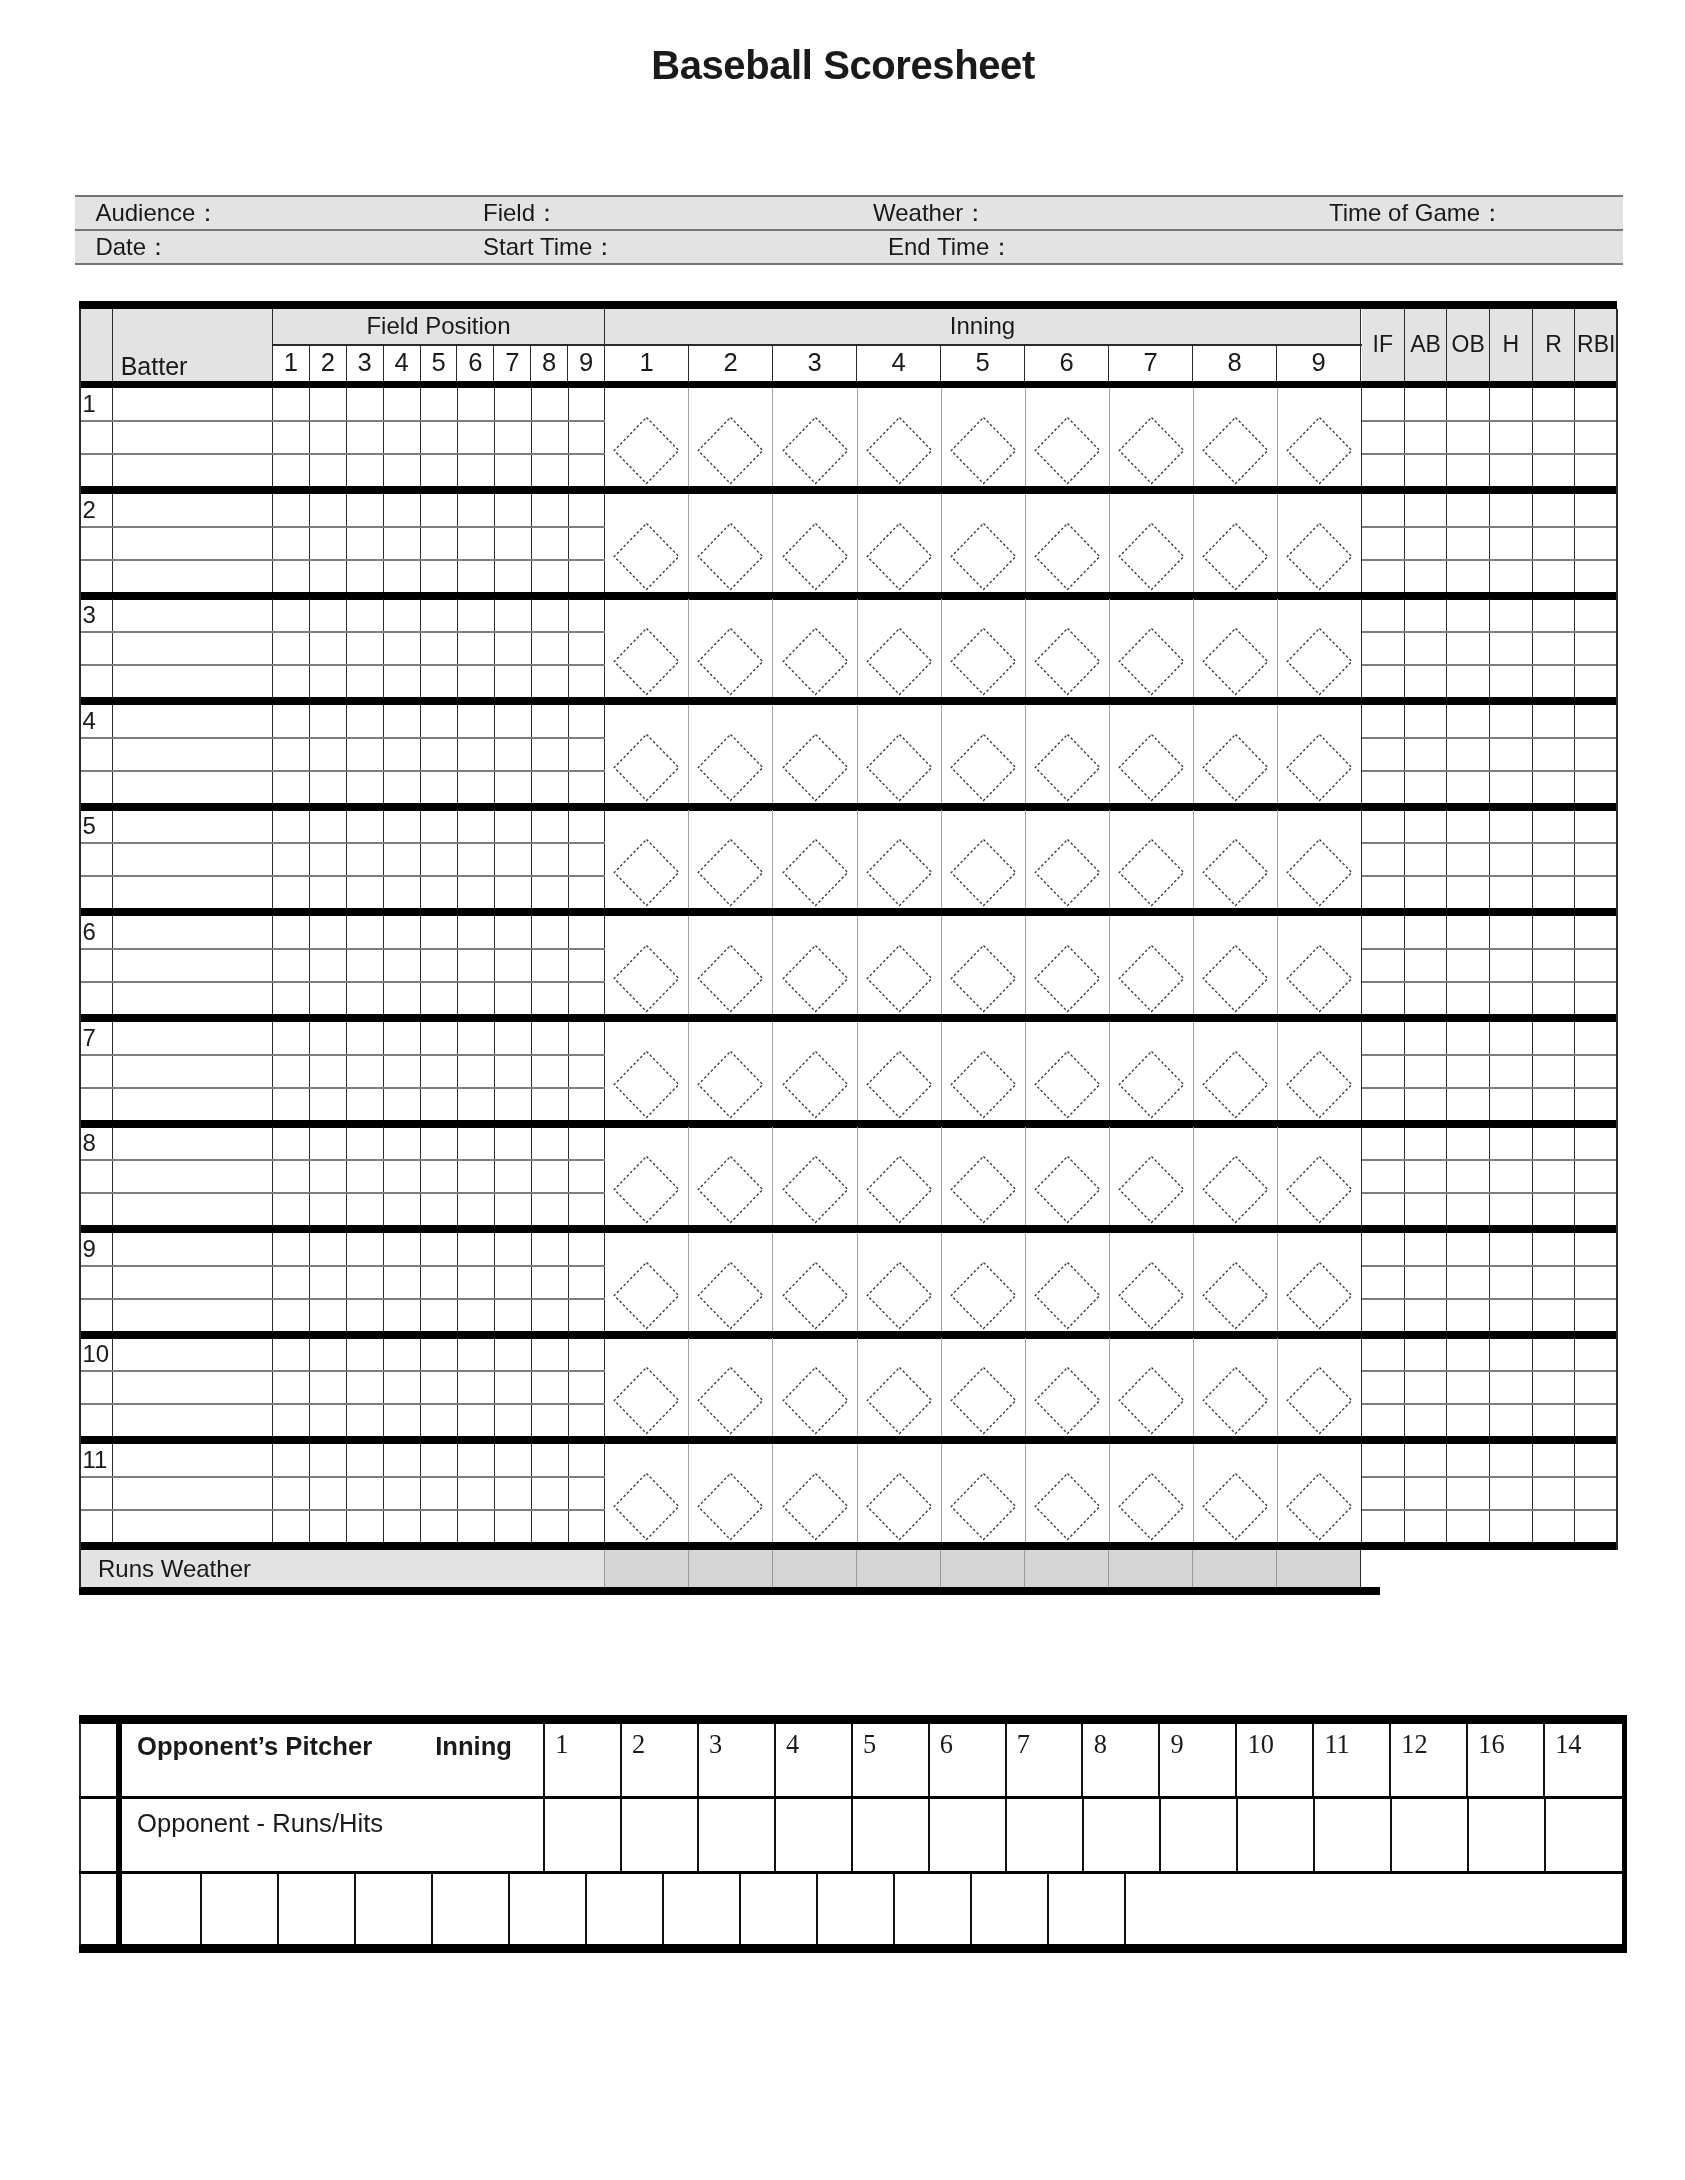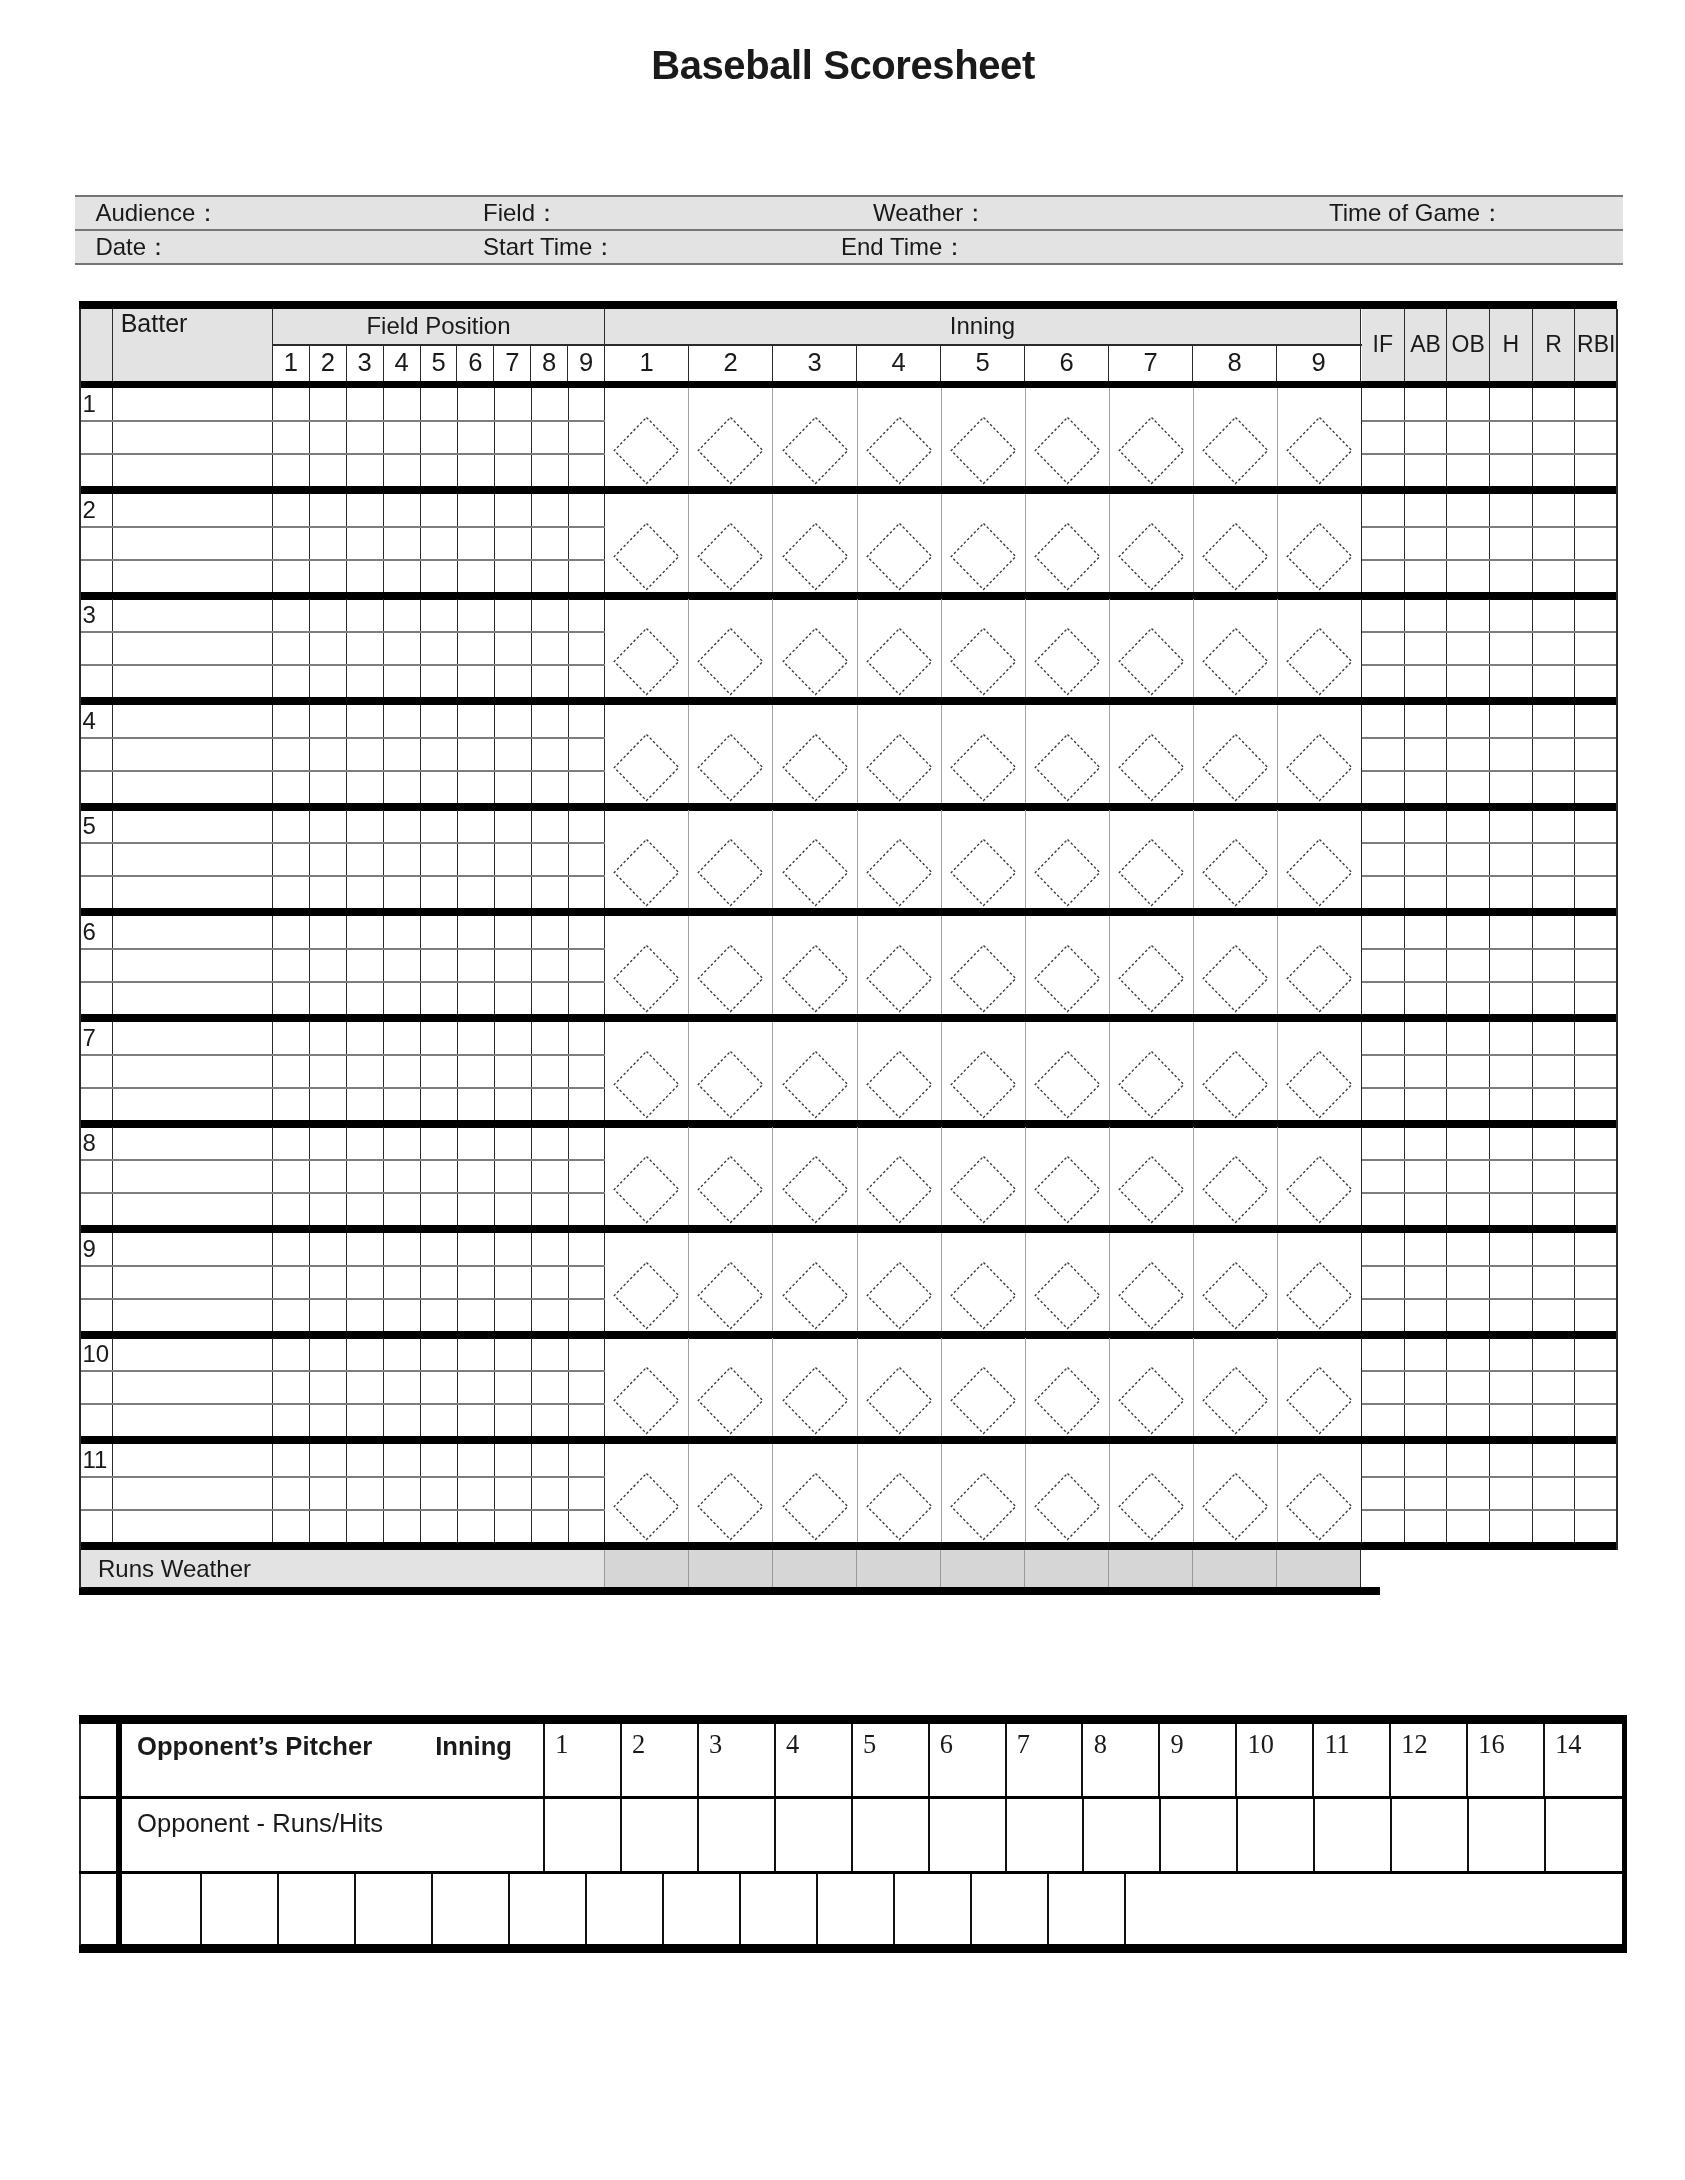--- a/index.html
+++ b/index.html
@@ -18,21 +18,21 @@
   .info-row{position:relative;height:32px;background:var(--header-fill);border-top:2.6px solid var(--info-border);}
   .il{position:absolute;top:0;height:32px;line-height:32px;font-size:24px;white-space:nowrap;}
 
   
   .mtable{position:absolute;left:79px;top:301px;width:1538px;height:1294px;}
   .bar{position:absolute;background:var(--bar-black);}
   .vline{position:absolute;width:1.7px;background:var(--grid-dark);}
   .hc{position:absolute;background:var(--header-fill);box-sizing:border-box;}
   .num-h{left:0;top:7.7px;width:34px;height:72px;border-right:1.7px solid var(--grid-dark);}
   .batter-h{left:34px;top:7.7px;width:160px;height:72px;border-right:1.7px solid var(--grid-dark);
-            display:flex;align-items:flex-start;padding-left:7.7px;font-size:25px;}
+            display:flex;align-items:flex-end;padding-left:7.7px;font-size:25px;}
   .fp-label{left:194px;top:7.7px;width:332px;height:35px;border-right:1.7px solid var(--grid-dark);
             display:flex;align-items:center;justify-content:center;font-size:24px;}
   .inn-label{left:526px;top:7.7px;width:756px;height:35px;border-right:1.7px solid var(--grid-dark);
              display:flex;align-items:center;justify-content:center;font-size:24px;}
   .hrow{position:absolute;top:43px;height:37px;display:flex;}
   .fp-nums{left:194px;width:332px;}
   .fp-nums>div{width:37px;box-sizing:border-box;border-right:1.7px solid var(--grid-dark);
                display:flex;align-items:center;justify-content:center;font-size:25.6px;}
   .inn-nums{left:526px;width:756px;}
   .inn-nums>div{width:84px;box-sizing:border-box;border-right:1.7px solid var(--grid-dark);
@@ -96,21 +96,21 @@
   <div class="info">
     <div class="info-row">
       <span class="il" style="left:20.4px">Audience：</span>
       <span class="il" style="left:408px">Field：</span>
       <span class="il" style="left:798px">Weather：</span>
       <span class="il" style="left:1254px">Time of Game：</span>
     </div>
     <div class="info-row">
       <span class="il" style="left:20.4px">Date：</span>
       <span class="il" style="left:408px">Start Time：</span>
-      <span class="il" style="left:766px">End Time：</span>
+      <span class="il" style="left:813px">End Time：</span>
     </div>
   </div>
 
   <div class="mtable">
     <div class="bar" style="left:0;top:0;width:1538px;height:7.7px"></div>
     <div class="hc num-h"></div>
     <div class="hc batter-h">
       <span>Batter</span>
     </div>
     <div class="hc fp-label">

